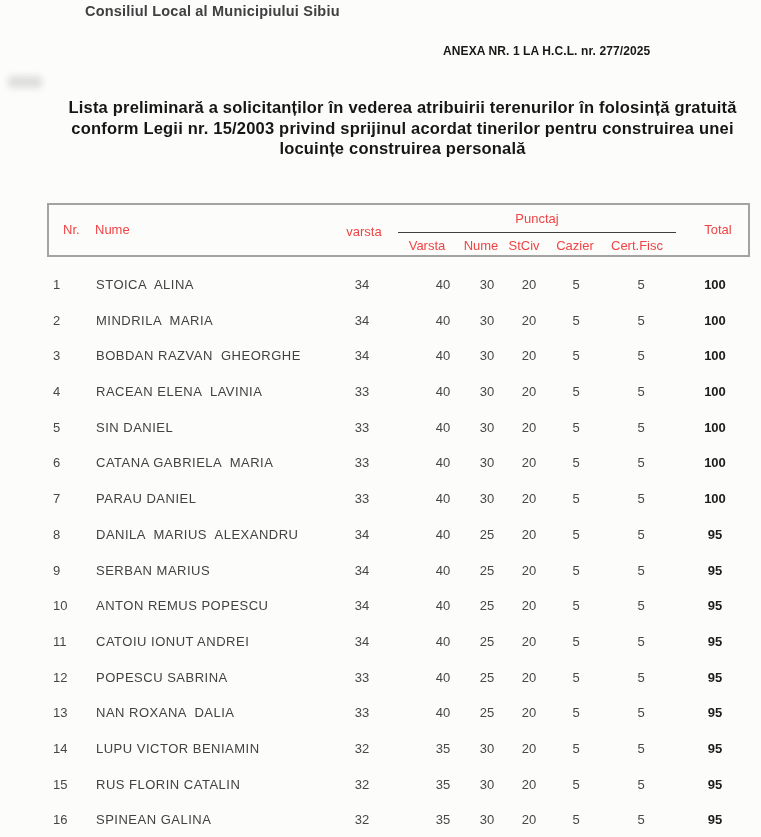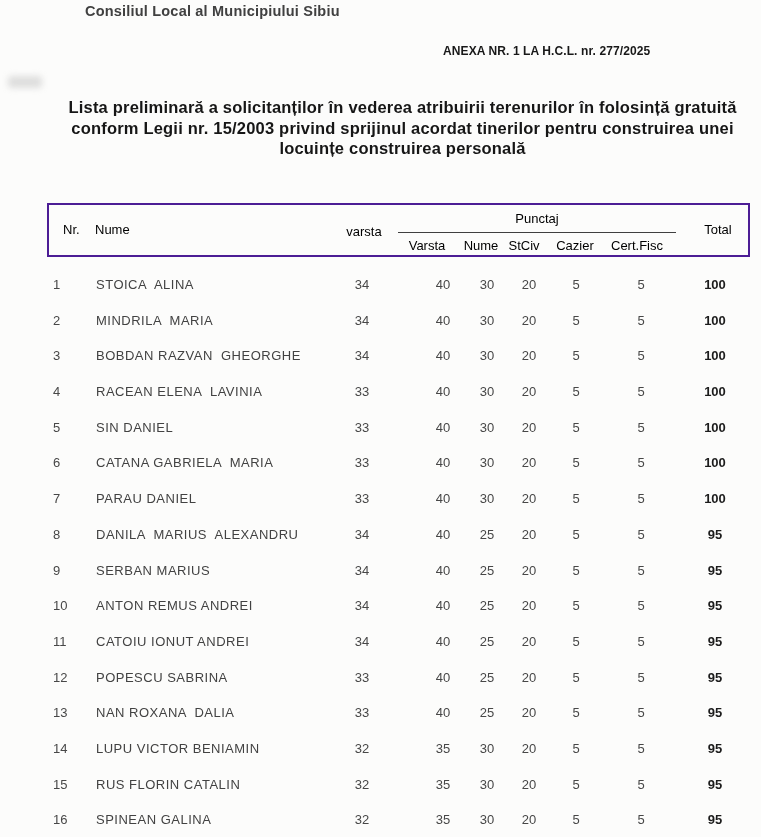--- a/index.html
+++ b/index.html
@@ -64,24 +64,24 @@
     letter-spacing: 0.2px;
     padding-left: 22px;
   }
   
   .hdr-box {
     position: absolute;
     left: 47px;
     top: 203px;
     width: 703px;
     height: 54px;
-    border: 2px solid #4c1d95;
+    border: 2px solid #a3a3a3;
     box-sizing: border-box;
     font-size: 13px;
-    color: #000000;
+    color: #ef4444;
   }
   .hdr-box span { position: absolute; white-space: nowrap; }
   .h-nr     { left: 14px;  top: 17px; }
   .h-nume   { left: 46px;  top: 17px; }
   .h-varsta { left: 290px; top: 19px; width: 50px; text-align: center; }
   .h-punctaj{ left: 448px; top: 6px;  width: 80px; text-align: center; }
   .h-line {
     position: absolute;
     left: 349px;
     top: 27px;
@@ -260,21 +260,21 @@
       <span class="c-num c-pv">40</span>
       <span class="c-num c-copii">25</span>
       <span class="c-num c-stciv">20</span>
       <span class="c-num c-cazier">5</span>
       <span class="c-num c-cert">5</span>
       <span class="c-total">95</span>
     </div>
 
     <div class="row">
       <span class="c-nr">10</span>
-      <span class="c-name">ANTON REMUS ANDREI</span>
+      <span class="c-name">ANTON REMUS POPESCU</span>
       <span class="c-num c-varsta">34</span>
       <span class="c-num c-pv">40</span>
       <span class="c-num c-copii">25</span>
       <span class="c-num c-stciv">20</span>
       <span class="c-num c-cazier">5</span>
       <span class="c-num c-cert">5</span>
       <span class="c-total">95</span>
     </div>
 
     <div class="row">

